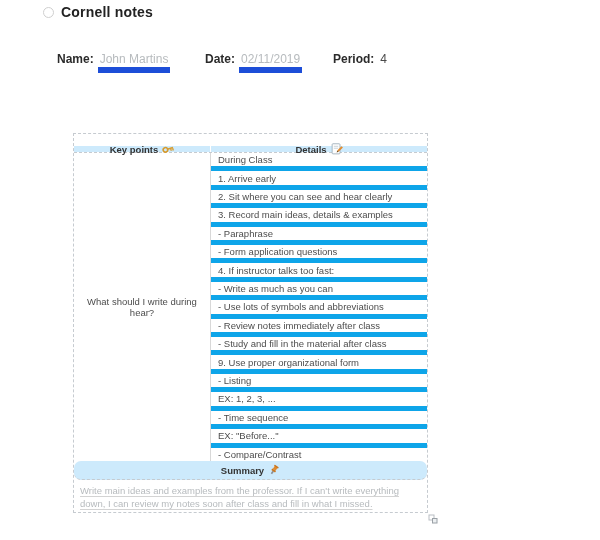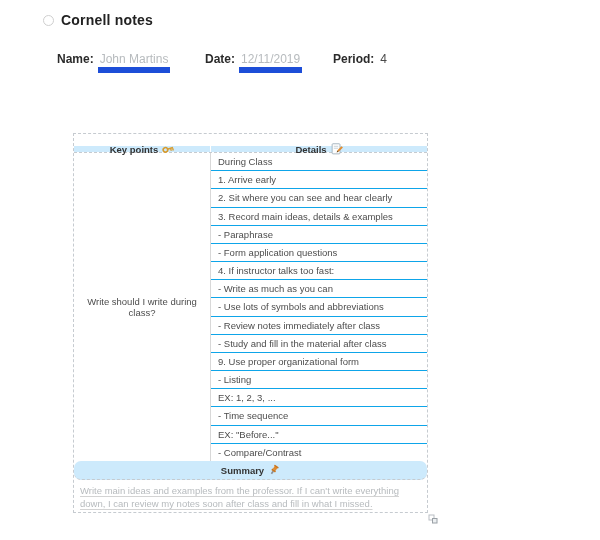--- a/index.html
+++ b/index.html
@@ -1,19 +1,19 @@
 <!DOCTYPE html>
 <html><head>
 <meta charset="utf-8">
 <style>
   html,body{margin:0;padding:0;background:#fff;}
   body{width:600px;height:540px;position:relative;font-family:"Liberation Sans",sans-serif;overflow:hidden;}
 
   
-  .title-row{position:absolute;left:43px;top:12px;display:flex;align-items:center;gap:7px;}
+  .title-row{position:absolute;left:43px;top:4px;display:flex;align-items:center;gap:7px;}
   .para-handle{width:9px;height:9px;border:1.5px solid #cfcfcf;border-radius:50%;background:#fff;}
   .page-title{font-size:14px;font-weight:bold;color:#222;margin:0;letter-spacing:.2px;}
 
   
   .fields{position:absolute;top:52px;left:0;width:600px;height:16px;font-size:12px;}
   .field{position:absolute;top:0;display:flex;align-items:baseline;gap:4px;white-space:nowrap;}
   .field.name{left:57px;} .field.date{left:205px;} .field.period{left:333px;}
   .flabel{font-weight:bold;color:#2b2b2b;}
   .fvalue{color:#b7bbbe;border-bottom:6px solid #1d4ed8;padding:0 2px 1px 2px;min-width:58px;}
   .fvalue.plain{color:#4a4a4a;border-bottom:none;min-width:0;}
@@ -23,21 +23,21 @@
             border:1px dashed #c6cbd0;background:#fff;font-size:9.5px;color:#4d4d4d;}
   .thead{display:flex;height:19px;border-bottom:1px dashed #c6cbd0;box-sizing:border-box;}
   .th{background:#cdeafc;display:flex;align-items:center;justify-content:center;gap:4px;
       font-weight:bold;color:#333;box-sizing:border-box;margin-top:12px;}
   .th-key{width:137px;border-right:1px solid #fff;}
   .th-details{flex:1;}
   .tbody{display:flex;height:308px;box-sizing:border-box;}
   .keycell{width:137px;border-right:1px solid #d8d8d8;display:flex;align-items:center;
            justify-content:center;text-align:center;padding:0 3px;box-sizing:border-box;color:#4d4d4d;}
   .detailcol{flex:1;display:flex;flex-direction:column;}
-  .drow{flex:1;display:flex;align-items:center;padding-left:7px;border-bottom:1px solid #0ea5e9;
+  .drow{flex:1;display:flex;align-items:center;padding-left:7px;border-bottom:5px solid #0ea5e9;
         box-sizing:border-box;color:#4d4d4d;}
   .drow:last-child{border-bottom:none;}
   .summary-head{height:19px;background:#cdeafc;display:flex;align-items:center;justify-content:center;
                 gap:4px;font-weight:bold;color:#333;border-bottom:1px dashed #c6cbd0;box-sizing:border-box;border-radius:7px;}
   .summary-body{height:34px;padding:4px 6px 0 6px;box-sizing:border-box;color:#b7bbbe;line-height:13px;}
   .summary-body span{text-decoration:underline;text-decoration-color:#d3d3d3;text-underline-offset:2px;}
 
   .resize-handle{position:absolute;left:428px;top:514px;width:10px;height:10px;}
 
   .icon{display:inline-block;line-height:0;}
@@ -50,21 +50,21 @@
   <h1 class="page-title">Cornell notes</h1>
 </div>
 
 <div class="fields">
   <div class="field name">
     <span class="flabel">Name:</span>
     <span class="fvalue">John Martins</span>
   </div>
   <div class="field date">
     <span class="flabel">Date:</span>
-    <span class="fvalue">12/11/2019</span>
+    <span class="fvalue">02/11/2019</span>
   </div>
   <div class="field period">
     <span class="flabel">Period:</span>
     <span class="fvalue plain">4</span>
   </div>
 </div>
 
 <div class="cn-table">
   <div class="thead">
     <div class="th th-key">
@@ -90,21 +90,21 @@
           <g transform="rotate(45 11 9)">
             <rect x="9.8" y="3.5" width="2.6" height="8" fill="#e08a2e"></rect>
             <path d="M9.8 11.5 L12.4 11.5 L11.1 14 Z" fill="#6b4a1d"></path>
           </g>
         </svg>
       </span>
     </div>
   </div>
 
   <div class="tbody">
-    <div class="keycell">Write should I write during class?</div>
+    <div class="keycell">What should I write during hear?</div>
     <div class="detailcol">
         <div class="drow">During Class</div>
         <div class="drow">1. Arrive early</div>
         <div class="drow">2. Sit where you can see and hear clearly</div>
         <div class="drow">3. Record main ideas, details &amp; examples</div>
         <div class="drow">- Paraphrase</div>
         <div class="drow">- Form application questions</div>
         <div class="drow">4. If instructor talks too fast:</div>
         <div class="drow">- Write as much as you can</div>
         <div class="drow">- Use lots of symbols and abbreviations</div>

